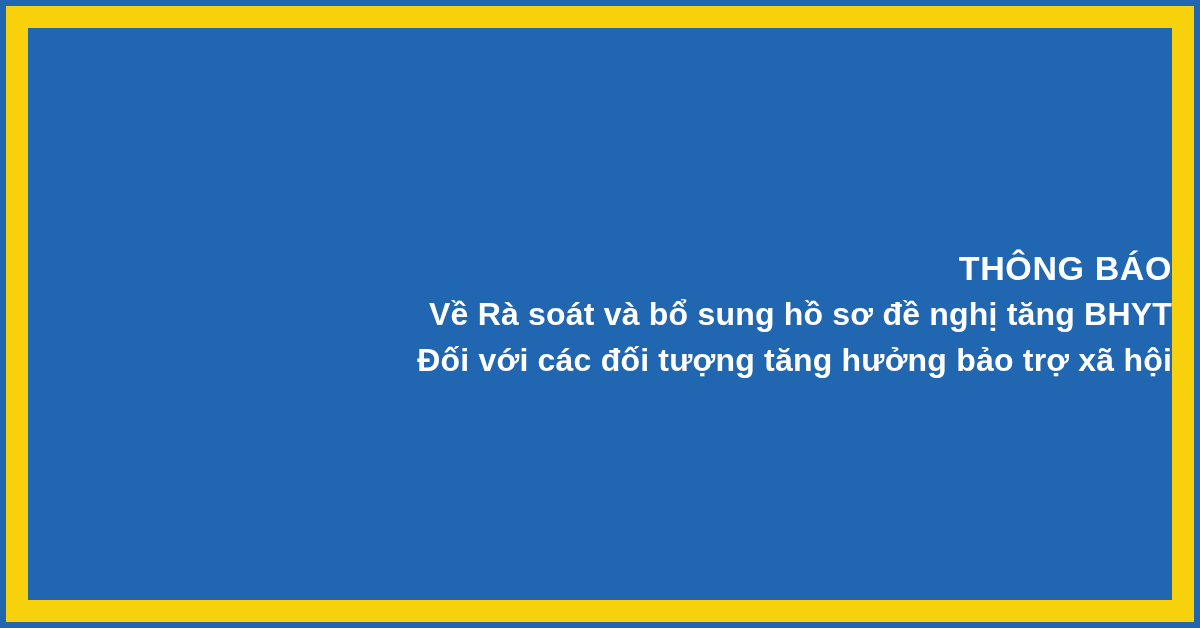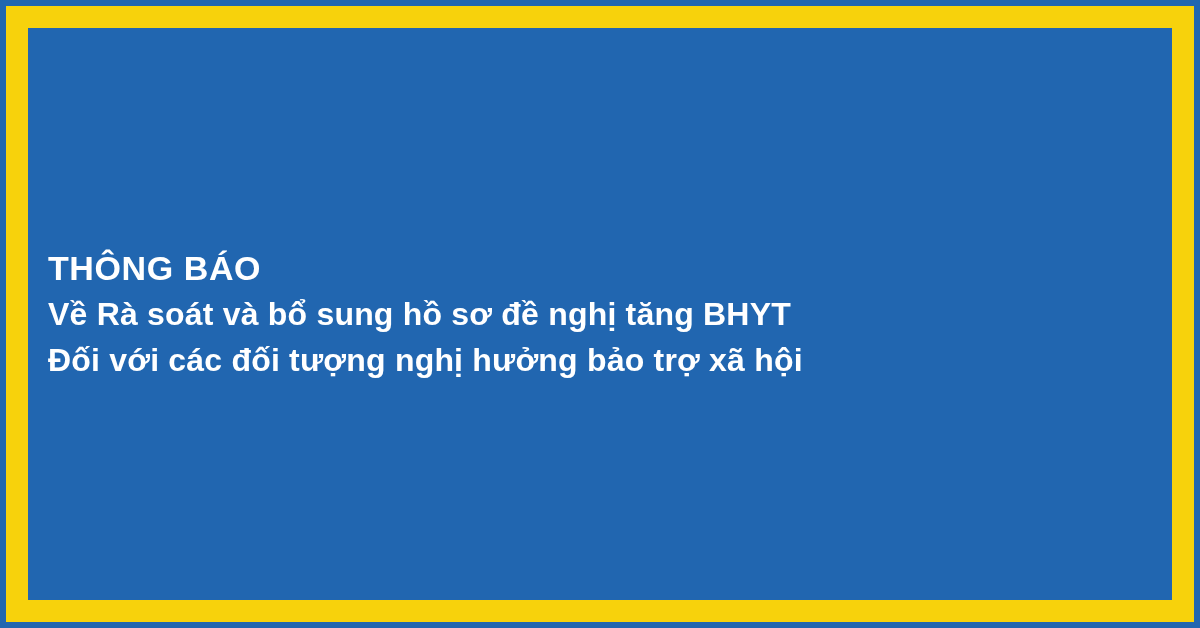--- a/index.html
+++ b/index.html
@@ -40,21 +40,21 @@
     width: 100%;
     height: 100%;
     background: #2166B0;
     display: flex;
     align-items: center;
     justify-content: center;
   }
 
   #headline-block {
     width: 100%;
-    text-align: left;
+    text-align: right;
     color: #FFFFFF;
     padding-left: 20px;
     -webkit-font-smoothing: antialiased;
   }
 
   .line {
     display: block;
     color: #FFFFFF;
     font-weight: bold;
     white-space: nowrap;
@@ -75,18 +75,18 @@
 </head>
 <body>
 
 <div id="poster">
   <div id="frame">
     <div id="panel">
 
       <div id="headline-block">
         <span class="line line-title">THÔNG BÁO</span>
         <span class="line line-body">Về Rà soát và bổ sung hồ sơ đề nghị tăng BHYT</span>
-        <span class="line line-body">Đối với các đối tượng nghị hưởng bảo trợ xã hội</span>
+        <span class="line line-body">Đối với các đối tượng tăng hưởng bảo trợ xã hội</span>
       </div>
 
     </div>
   </div>
 </div>
 
 </body></html>

